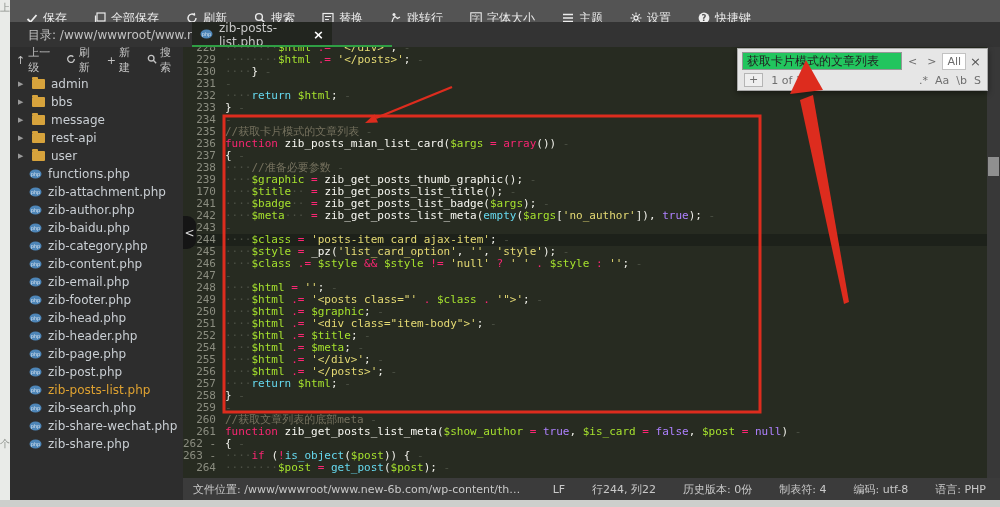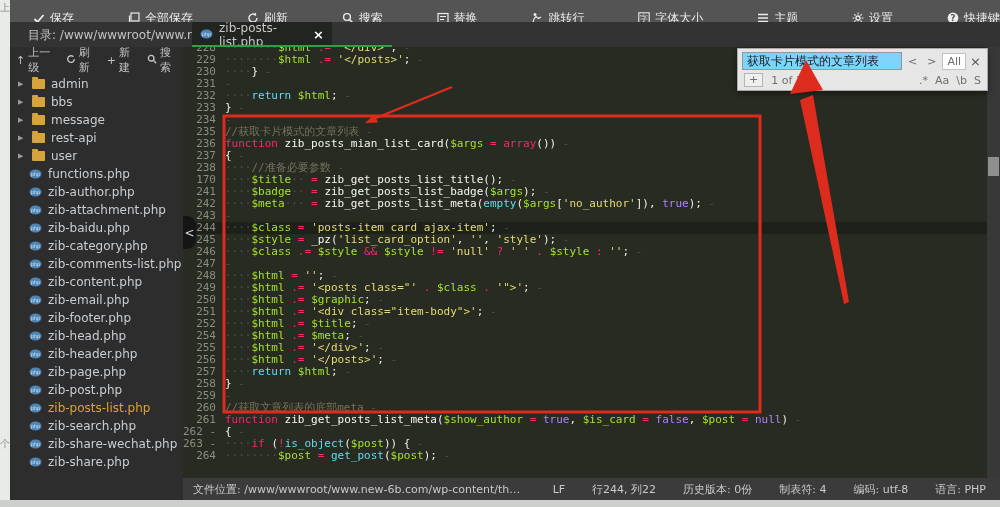--- a/index.html
+++ b/index.html
@@ -4,21 +4,21 @@
 <style>
   * { margin:0; padding:0; box-sizing:border-box; }
   body { font-family:"DejaVu Sans", sans-serif; }
   #app { position:relative; width:1000px; height:507px; background:#272b21; overflow:hidden; }
 
   
   .left-strip { position:absolute; left:0; top:0; width:10px; height:507px; background:#e9ebe8; color:#8a8f89; font-size:10px; overflow:hidden; z-index:1;}
   .left-strip span { position:absolute; left:0; }
 
   
-  .toolbar { position:absolute; left:10px; top:0; width:990px; height:36px; background:#545454; display:flex; align-items:center; padding-left:23px; gap:27px; z-index:2;justify-content:space-between;}
+  .toolbar { position:absolute; left:10px; top:0; width:990px; height:36px; background:#545454; display:flex; align-items:center; padding-left:16px; gap:27px; z-index:2;}
   .tb-item { display:flex; align-items:center; gap:5px; color:#ececec; font-size:12px; cursor:default; }
   .tb-item svg { display:block; }
 
   
   .pathbar { position:absolute; left:10px; top:22px; width:990px; height:25px; background:#333333; z-index:2; }
   .dir-label { position:absolute; left:18px; top:5px; color:#c2c2c2; font-size:12px; white-space:nowrap; }
   .tab { position:absolute; left:182px; top:0; width:140px; height:25px; background:#22251f; display:flex; align-items:center; gap:6px; padding:0 8px; color:#c8c8c8; font-size:12px; }
   .tab-underline { position:absolute; left:182px; top:23px; width:200px; height:2px; background:#2f9e44; }
   .tab .close { margin-left:auto; color:#ffffff; font-weight:bold; font-size:13px; }
 
@@ -46,21 +46,21 @@
   .tv{color:#a6e22e} .to{color:#f92672} .ts{color:#e6db74} .tf{color:#f8f8f2;font-weight:normal}
   .tb{color:#66d9ef} .tc{color:#75715e} .tn{color:#ae81ff} .tp{color:#f0f0ea} .tw{color:#4c5045}
 
   
   .sb-track { position:absolute; left:987px; top:47px; width:13px; height:431px; background:#383838; z-index:3; }
   .sb-thumb { position:absolute; left:1px; top:110px; width:11px; height:19px; background:#8f8f8f; }
 
   
   .search-panel { position:absolute; left:737px; top:48px; width:251px; background:#e6e6e6; border:1px solid #a9a9a9; box-shadow:0 2px 6px rgba(0,0,0,.45); z-index:8; }
   .sp-row1 { display:flex; align-items:center; padding:3px 4px 2px 4px; gap:2px; }
-  .sp-input { flex:1; height:18px; border:1px solid #979797; background:#7dd3fc; font-size:12px; padding:0 4px; font-family:"DejaVu Sans", sans-serif; color:#222; min-width:0;}
+  .sp-input { flex:1; height:18px; border:1px solid #979797; background:#22c55e; font-size:12px; padding:0 4px; font-family:"DejaVu Sans", sans-serif; color:#222; min-width:0;}
   .sp-btn { color:#6c6c6c; font-size:11px; padding:1px 4px; }
   .sp-all { background:#fff; border:1px solid #c2c2c2; }
   .sp-close { color:#555; font-size:13px; padding:0 2px; }
   .sp-row2 { display:flex; align-items:center; padding:1px 6px 3px 6px; font-size:11px; color:#6f6f6f; gap:8px; }
   .sp-add { border:1px solid #b5b5b5; background:#efefef; padding:0 4px; line-height:12px; }
   .sp-opts { margin-left:auto; display:flex; gap:7px; }
 
   
   .statusbar { position:absolute; left:183px; top:478px; width:817px; height:22px; background:#3b3b3b; display:flex; align-items:center; font-size:11px; color:#c9c9c9; padding:0 14px 0 10px; gap:27px; z-index:3; white-space:nowrap; }
   .sb-file { overflow:hidden; text-overflow:ellipsis; max-width:415px; }
@@ -243,57 +243,48 @@
           </span>
           <span>functions.php</span>
         </div>
         <div class="tree-row file">
           <span style="display: flex; flex: 0 0 auto;">
             <svg width="13" height="10" viewBox="0 0 13 10">
               <ellipse cx="6.5" cy="5" rx="6" ry="4.6" fill="#4e86b8"></ellipse>
               <text x="6.5" y="7.2" font-size="5" fill="#d9e6f2" text-anchor="middle" font-family="DejaVu Sans">php</text>
             </svg>
           </span>
+          <span>zib-attachment.php</span>
+        </div>
+        <div class="tree-row file">
+          <span style="display: flex; flex: 0 0 auto;">
+            <svg width="13" height="10" viewBox="0 0 13 10">
+              <ellipse cx="6.5" cy="5" rx="6" ry="4.6" fill="#4e86b8"></ellipse>
+              <text x="6.5" y="7.2" font-size="5" fill="#d9e6f2" text-anchor="middle" font-family="DejaVu Sans">php</text>
+            </svg>
+          </span>
           <span>zib-author.php</span>
         </div>
         <div class="tree-row file">
           <span style="display: flex; flex: 0 0 auto;">
             <svg width="13" height="10" viewBox="0 0 13 10">
               <ellipse cx="6.5" cy="5" rx="6" ry="4.6" fill="#4e86b8"></ellipse>
               <text x="6.5" y="7.2" font-size="5" fill="#d9e6f2" text-anchor="middle" font-family="DejaVu Sans">php</text>
             </svg>
           </span>
-          <span>zib-attachment.php</span>
-        </div>
-        <div class="tree-row file">
-          <span style="display: flex; flex: 0 0 auto;">
-            <svg width="13" height="10" viewBox="0 0 13 10">
-              <ellipse cx="6.5" cy="5" rx="6" ry="4.6" fill="#4e86b8"></ellipse>
-              <text x="6.5" y="7.2" font-size="5" fill="#d9e6f2" text-anchor="middle" font-family="DejaVu Sans">php</text>
-            </svg>
-          </span>
           <span>zib-baidu.php</span>
         </div>
         <div class="tree-row file">
           <span style="display: flex; flex: 0 0 auto;">
             <svg width="13" height="10" viewBox="0 0 13 10">
               <ellipse cx="6.5" cy="5" rx="6" ry="4.6" fill="#4e86b8"></ellipse>
               <text x="6.5" y="7.2" font-size="5" fill="#d9e6f2" text-anchor="middle" font-family="DejaVu Sans">php</text>
             </svg>
           </span>
           <span>zib-category.php</span>
-        </div>
-        <div class="tree-row file">
-          <span style="display: flex; flex: 0 0 auto;">
-            <svg width="13" height="10" viewBox="0 0 13 10">
-              <ellipse cx="6.5" cy="5" rx="6" ry="4.6" fill="#4e86b8"></ellipse>
-              <text x="6.5" y="7.2" font-size="5" fill="#d9e6f2" text-anchor="middle" font-family="DejaVu Sans">php</text>
-            </svg>
-          </span>
-          <span>zib-comments-list.php</span>
         </div>
         <div class="tree-row file">
           <span style="display: flex; flex: 0 0 auto;">
             <svg width="13" height="10" viewBox="0 0 13 10">
               <ellipse cx="6.5" cy="5" rx="6" ry="4.6" fill="#4e86b8"></ellipse>
               <text x="6.5" y="7.2" font-size="5" fill="#d9e6f2" text-anchor="middle" font-family="DejaVu Sans">php</text>
             </svg>
           </span>
           <span>zib-content.php</span>
         </div>
@@ -397,20 +388,21 @@
         <div class="code-row"><span class="gutter">229</span><span class="lc"><span class="tw">········</span><span class="tv">$html</span><span class="to"> .= </span><span class="ts">'&lt;/posts&gt;'</span><span class="tp">;</span><span class="tw"> -</span></span></div>
         <div class="code-row"><span class="gutter">230</span><span class="lc"><span class="tw">····</span><span class="tp">}</span><span class="tw"> -</span></span></div>
         <div class="code-row"><span class="gutter">231</span><span class="lc"><span class="tw">-</span></span></div>
         <div class="code-row"><span class="gutter">232</span><span class="lc"><span class="tw">····</span><span class="tb">return </span><span class="tv">$html</span><span class="tp">;</span><span class="tw"> -</span></span></div>
         <div class="code-row"><span class="gutter">233</span><span class="lc"><span class="tp">}</span><span class="tw"> -</span></span></div>
         <div class="code-row"><span class="gutter">234</span><span class="lc"><span class="tw">-</span></span></div>
         <div class="code-row"><span class="gutter">235</span><span class="lc"><span class="tc">//获取卡片模式的文章列表</span><span class="tw"> -</span></span></div>
         <div class="code-row"><span class="gutter">236</span><span class="lc"><span class="to">function </span><span class="tf">zib_posts_mian_list_card</span><span class="tp">(</span><span class="tv">$args</span><span class="to"> = </span><span class="to">array</span><span class="tp">())</span><span class="tw"> -</span></span></div>
         <div class="code-row"><span class="gutter">237</span><span class="lc"><span class="tp">{</span><span class="tw"> -</span></span></div>
         <div class="code-row"><span class="gutter">238</span><span class="lc"><span class="tw">····</span><span class="tc">//准备必要参数</span><span class="tw"> -</span></span></div>
+        <div class="code-row"><span class="gutter">239</span><span class="lc"><span class="tw">····</span><span class="tv">$graphic</span><span class="to"> = </span><span class="tf">zib_get_posts_thumb_graphic</span><span class="tp">();</span><span class="tw"> -</span></span></div>
         <div class="code-row"><span class="gutter">170</span><span class="lc"><span class="tw">····</span><span class="tv">$title</span><span class="tw">··</span><span class="to"> = </span><span class="tf">zib_get_posts_list_title</span><span class="tp">();</span><span class="tw"> -</span></span></div>
         <div class="code-row"><span class="gutter">241</span><span class="lc"><span class="tw">····</span><span class="tv">$badge</span><span class="tw">··</span><span class="to"> = </span><span class="tf">zib_get_posts_list_badge</span><span class="tp">(</span><span class="tv">$args</span><span class="tp">);</span><span class="tw"> -</span></span></div>
         <div class="code-row"><span class="gutter">242</span><span class="lc"><span class="tw">····</span><span class="tv">$meta</span><span class="tw">···</span><span class="to"> = </span><span class="tf">zib_get_posts_list_meta</span><span class="tp">(</span><span class="tb">empty</span><span class="tp">(</span><span class="tv">$args</span><span class="tp">[</span><span class="ts">'no_author'</span><span class="tp">]), </span><span class="tn">true</span><span class="tp">);</span><span class="tw"> -</span></span></div>
         <div class="code-row"><span class="gutter">243</span><span class="lc"><span class="tw">-</span></span></div>
         <div class="code-row current"><span class="gutter">244</span><span class="lc"><span class="tw">····</span><span class="tv">$class</span><span class="to"> = </span><span class="ts">'posts-item card ajax-item'</span><span class="tp">;</span><span class="tw"> -</span></span></div>
         <div class="code-row"><span class="gutter">245</span><span class="lc"><span class="tw">····</span><span class="tv">$style</span><span class="to"> = </span><span class="tf">_pz</span><span class="tp">(</span><span class="ts">'list_card_option'</span><span class="tp">, </span><span class="ts">''</span><span class="tp">, </span><span class="ts">'style'</span><span class="tp">);</span><span class="tw"> -</span></span></div>
         <div class="code-row"><span class="gutter">246</span><span class="lc"><span class="tw">····</span><span class="tv">$class</span><span class="to"> .= </span><span class="tv">$style</span><span class="to"> &amp;&amp; </span><span class="tv">$style</span><span class="to"> != </span><span class="ts">'null'</span><span class="to"> ? </span><span class="ts">' '</span><span class="to"> . </span><span class="tv">$style</span><span class="to"> : </span><span class="ts">''</span><span class="tp">;</span><span class="tw"> -</span></span></div>
         <div class="code-row"><span class="gutter">247</span><span class="lc"><span class="tw">-</span></span></div>
         <div class="code-row"><span class="gutter">248</span><span class="lc"><span class="tw">····</span><span class="tv">$html</span><span class="to"> = </span><span class="ts">''</span><span class="tp">;</span><span class="tw"> -</span></span></div>
         <div class="code-row"><span class="gutter">249</span><span class="lc"><span class="tw">····</span><span class="tv">$html</span><span class="to"> .= </span><span class="ts">'&lt;posts class="'</span><span class="to"> . </span><span class="tv">$class</span><span class="to"> . </span><span class="ts">'"&gt;'</span><span class="tp">;</span><span class="tw"> -</span></span></div>

